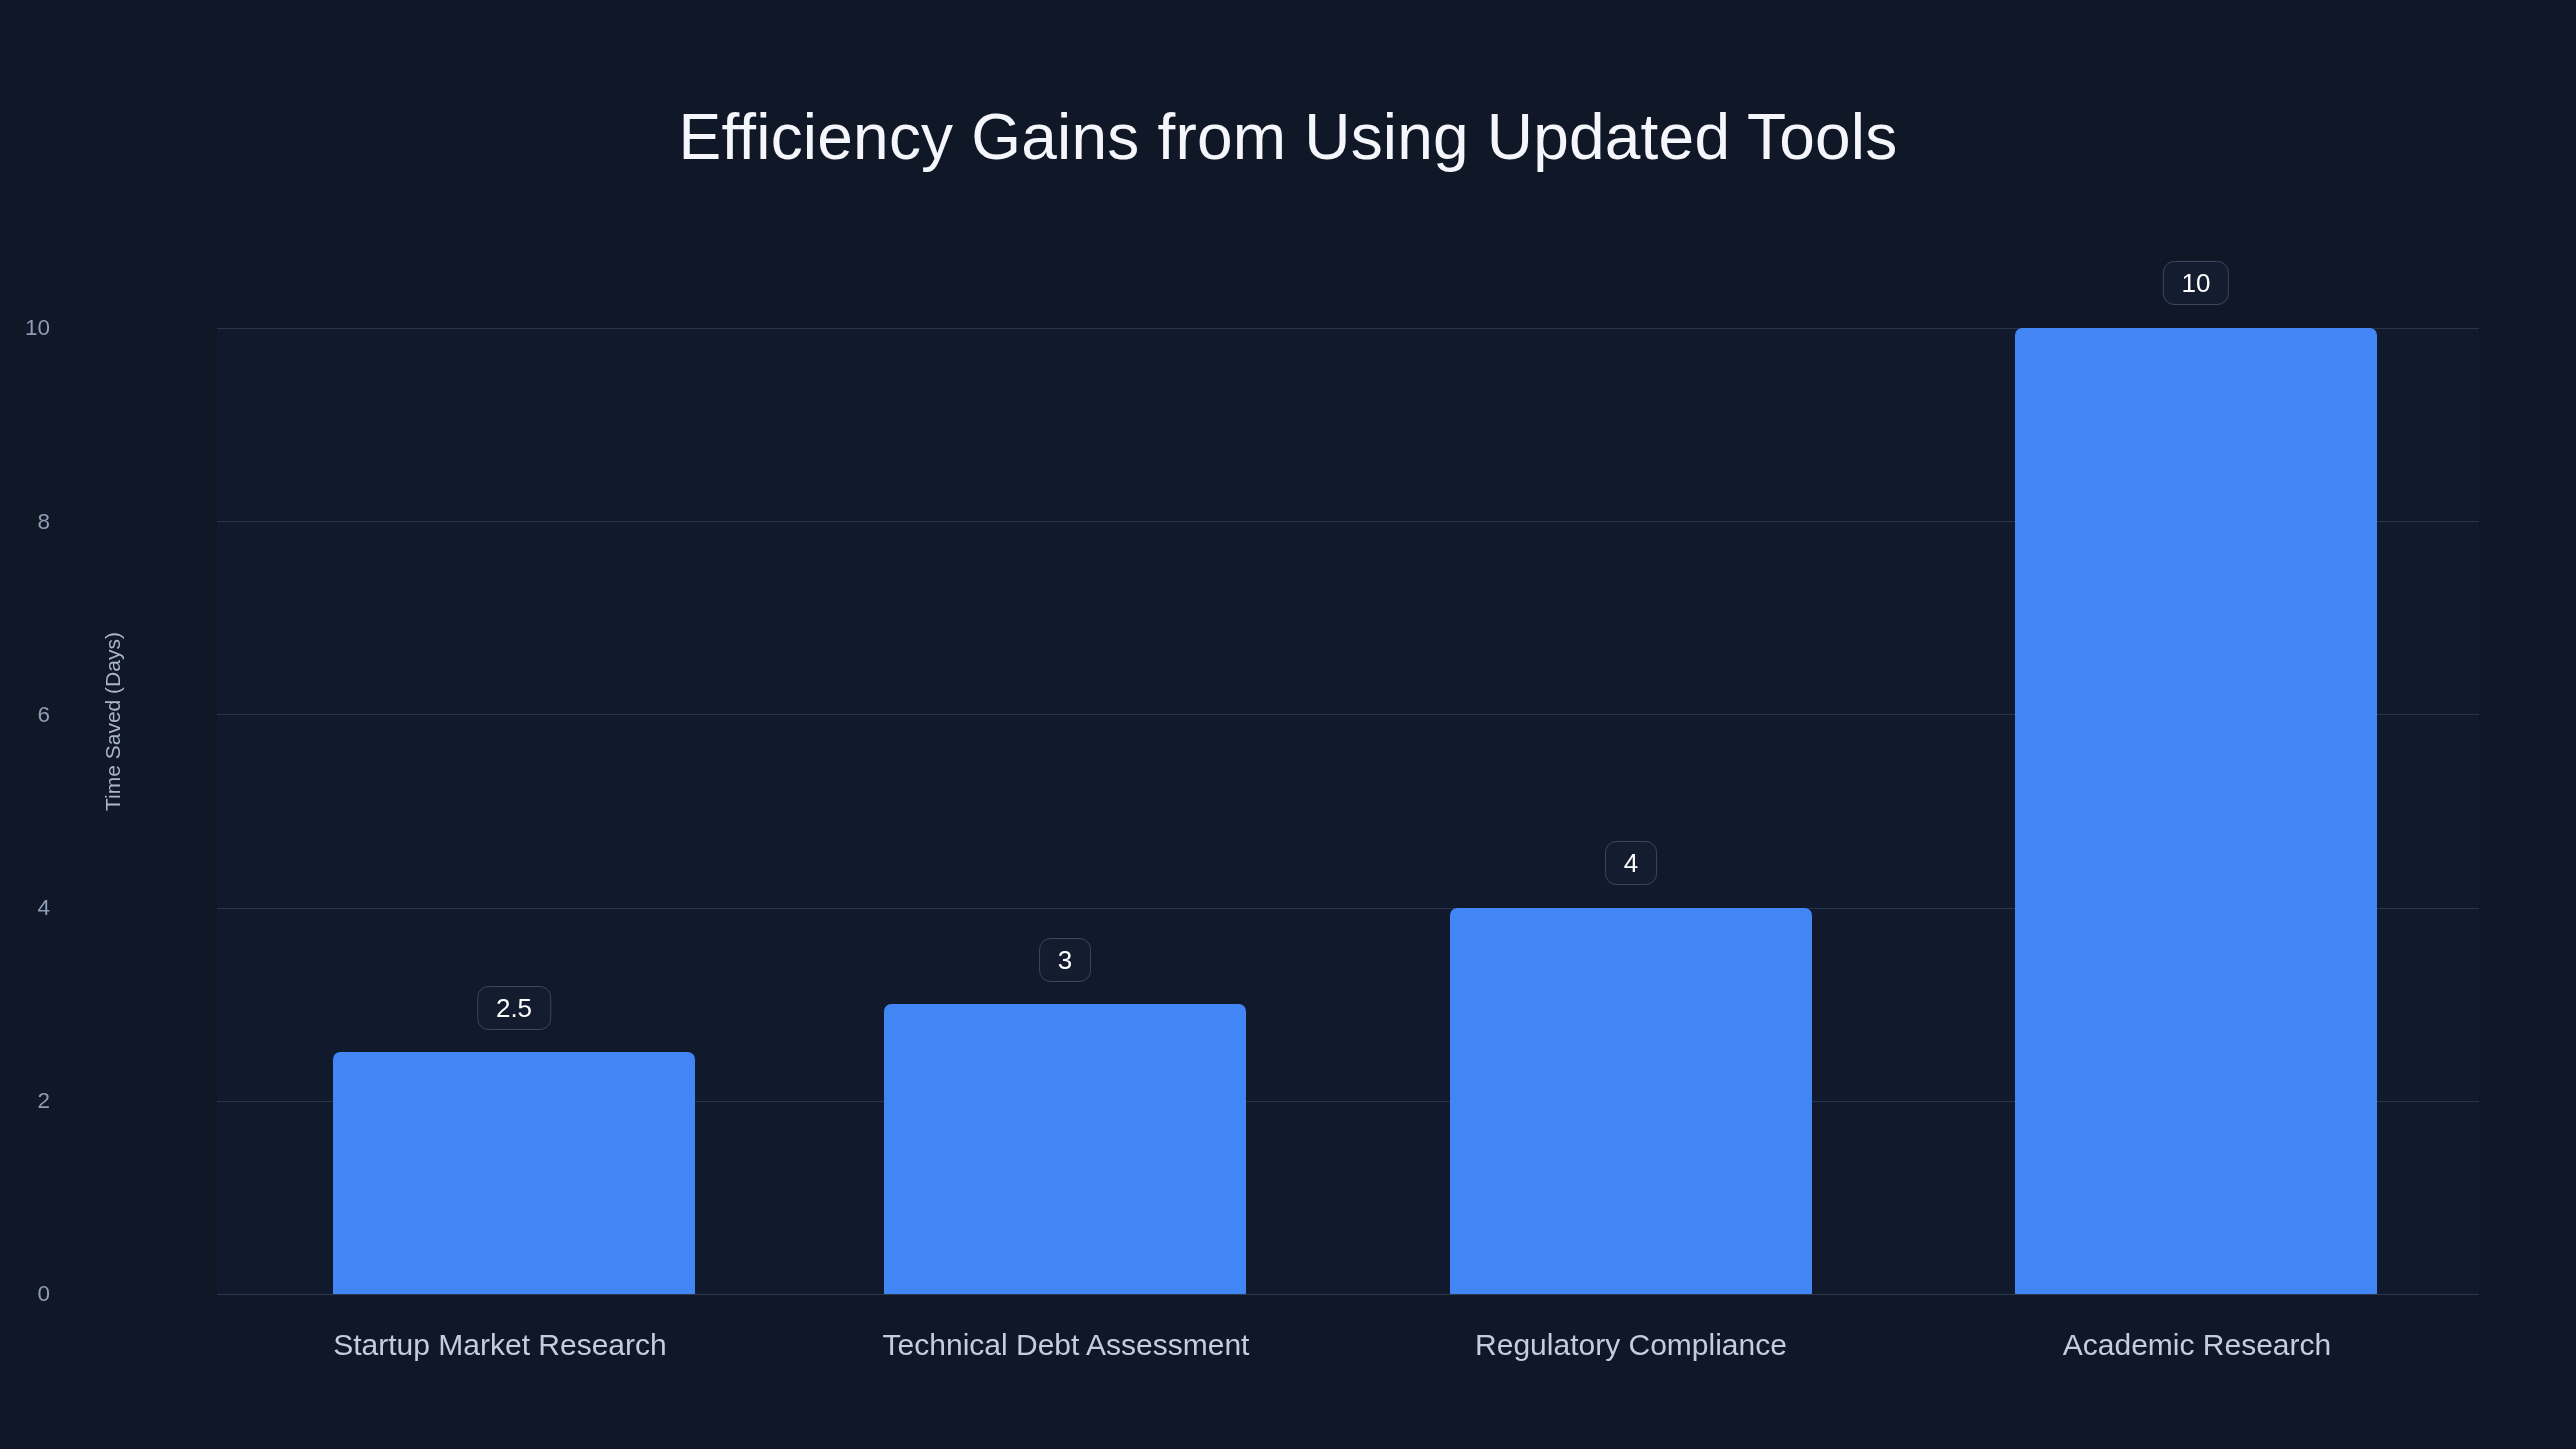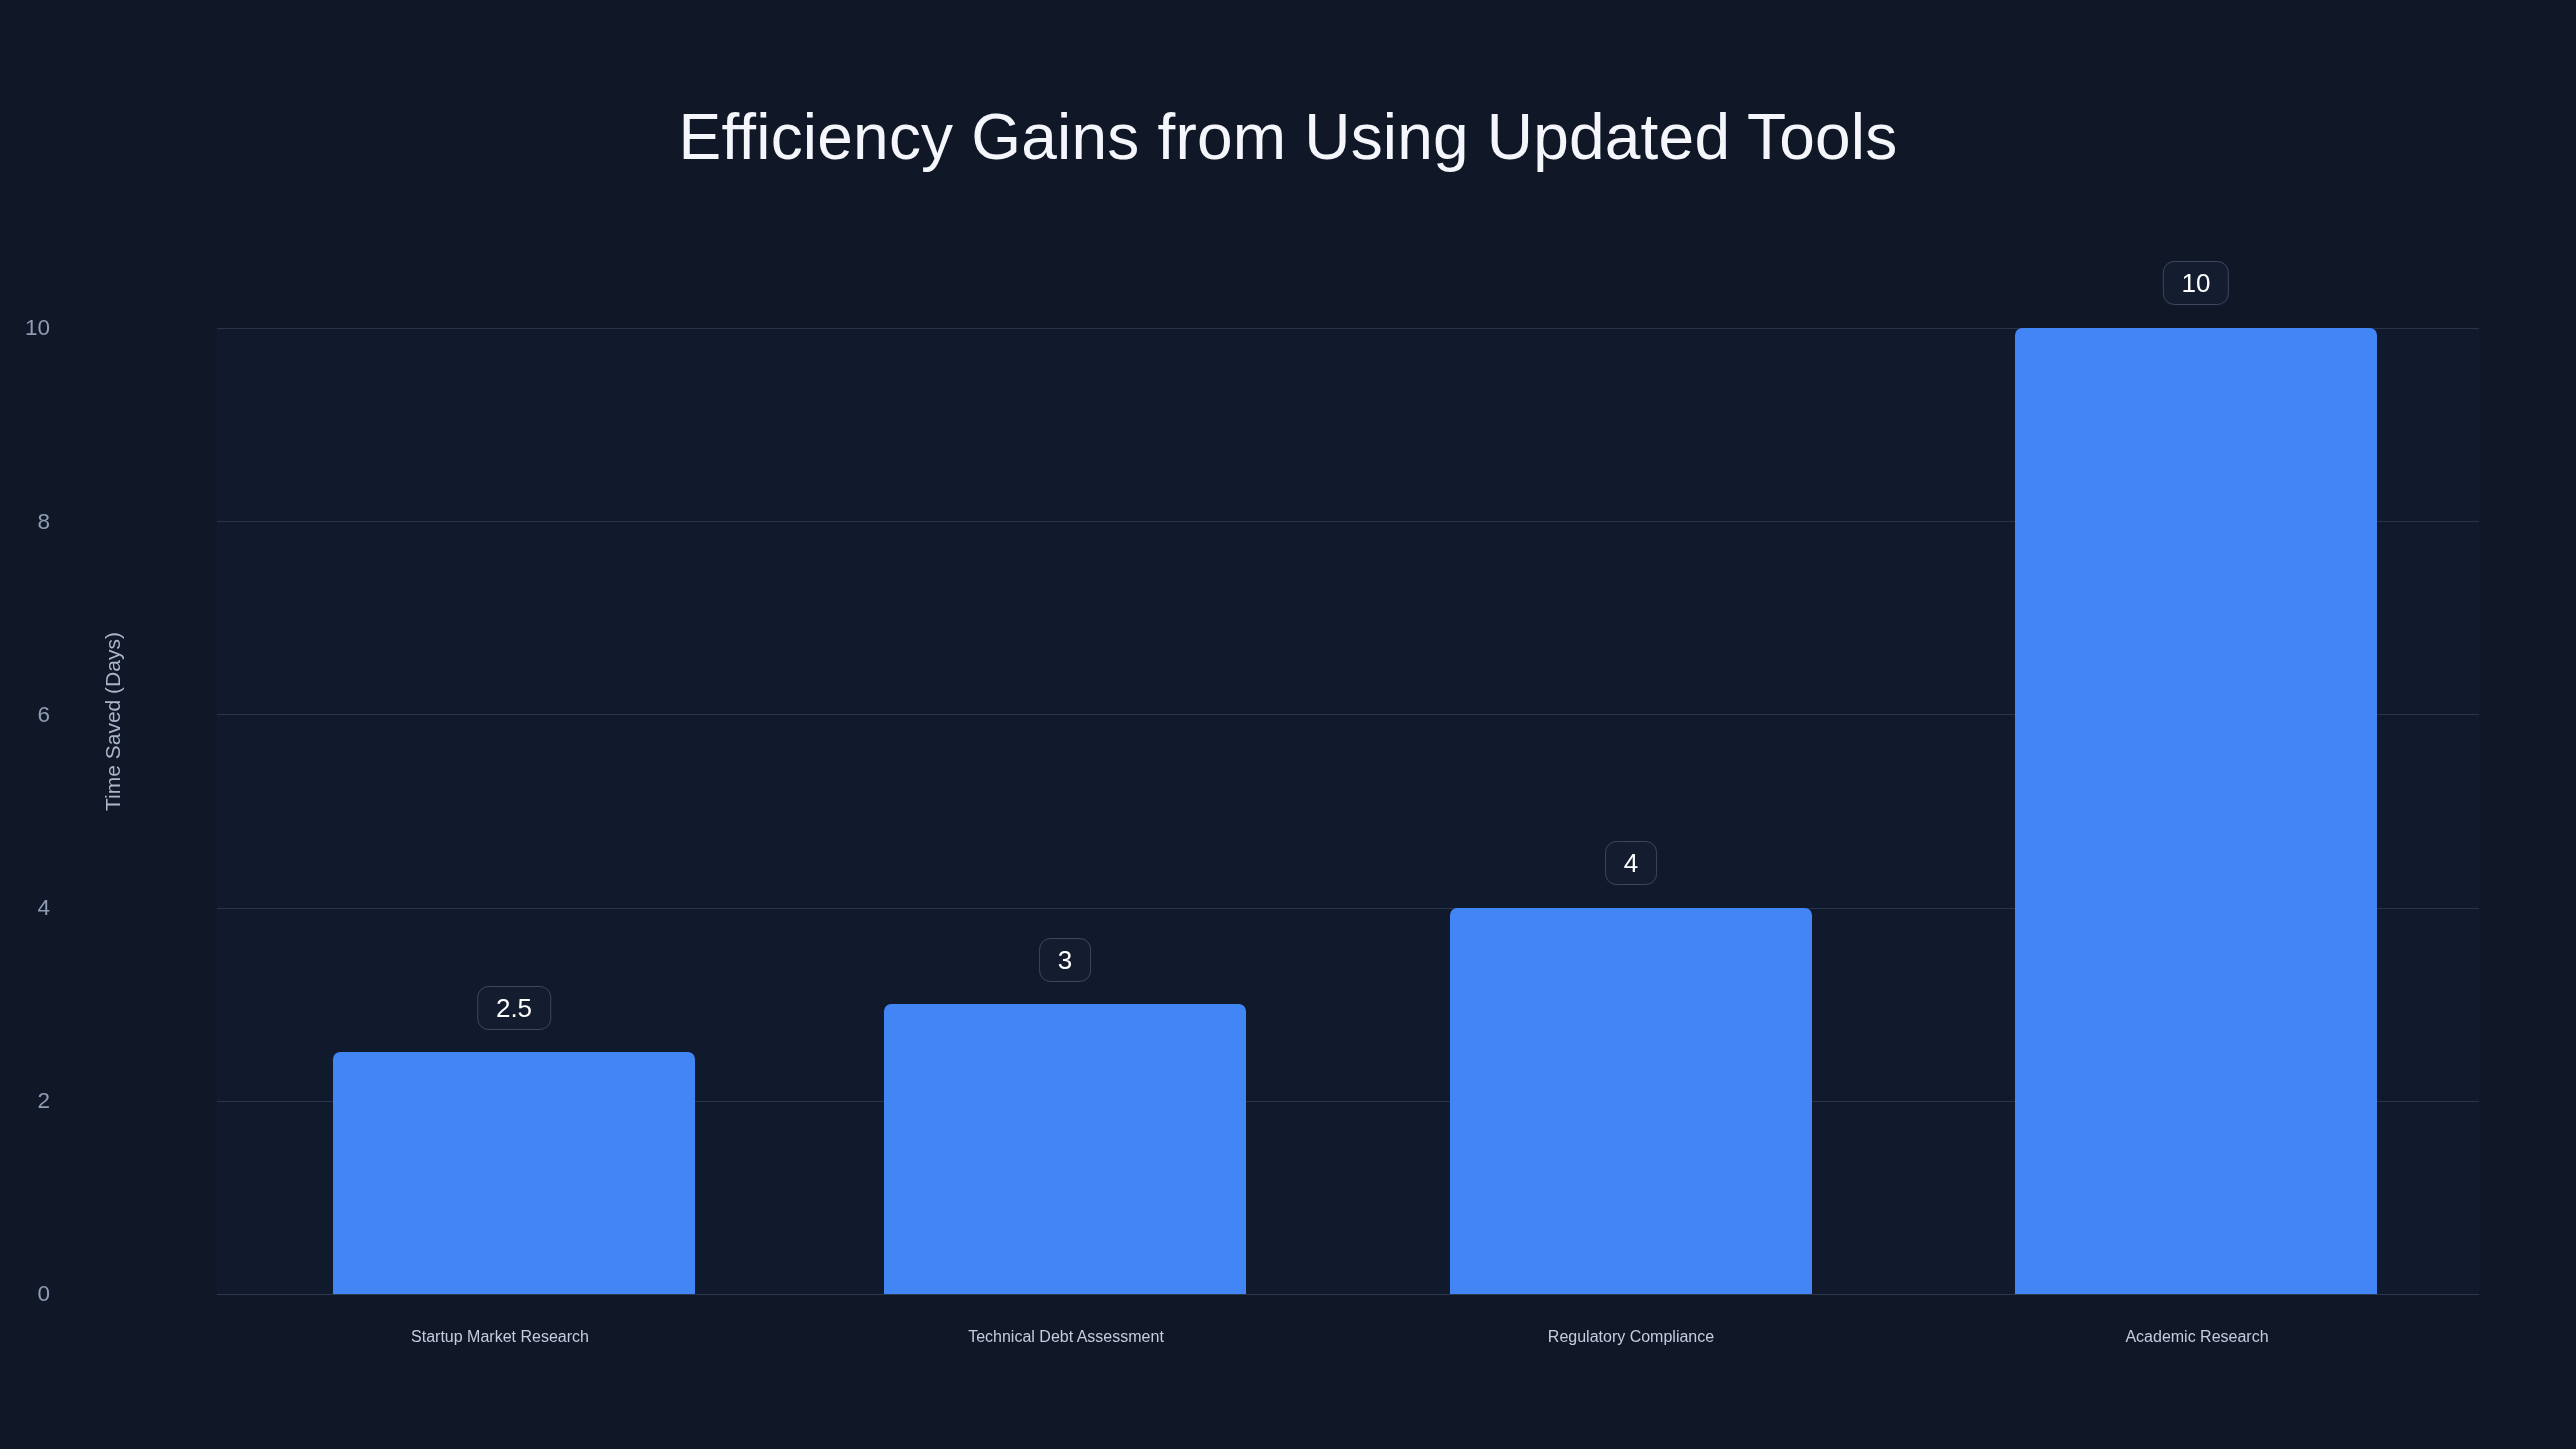--- a/index.html
+++ b/index.html
@@ -122,21 +122,21 @@
     font-size: 26px;
     color: #ffffff;
     line-height: 1;
     white-space: nowrap;
   }
 
   .x-tick-label {
     position: absolute;
     top: 1328px;
     text-align: center;
-    font-size: 16px;
+    font-size: 30px;
     color: #c3cddd;
     white-space: nowrap;
     transform: translateX(-50%);
   }
 </style>
 </head>
 <body>
 
 <div id="chart-root">
 

